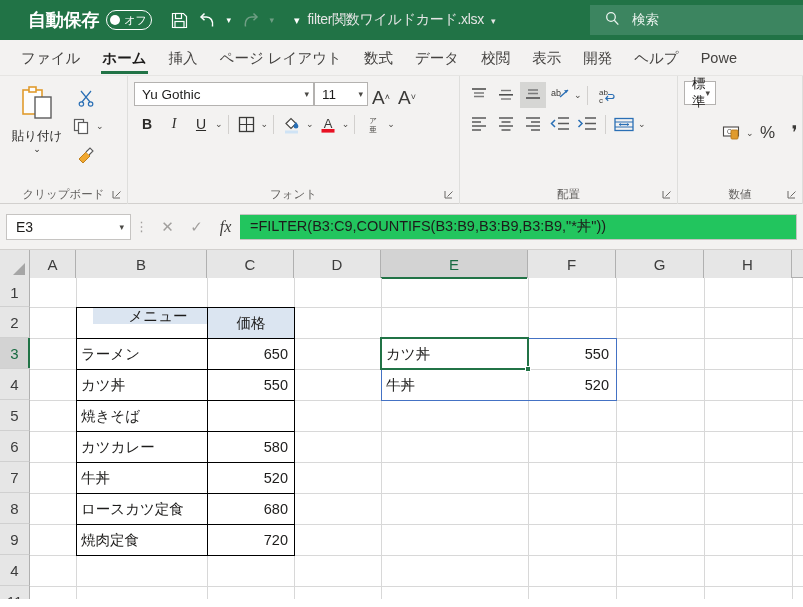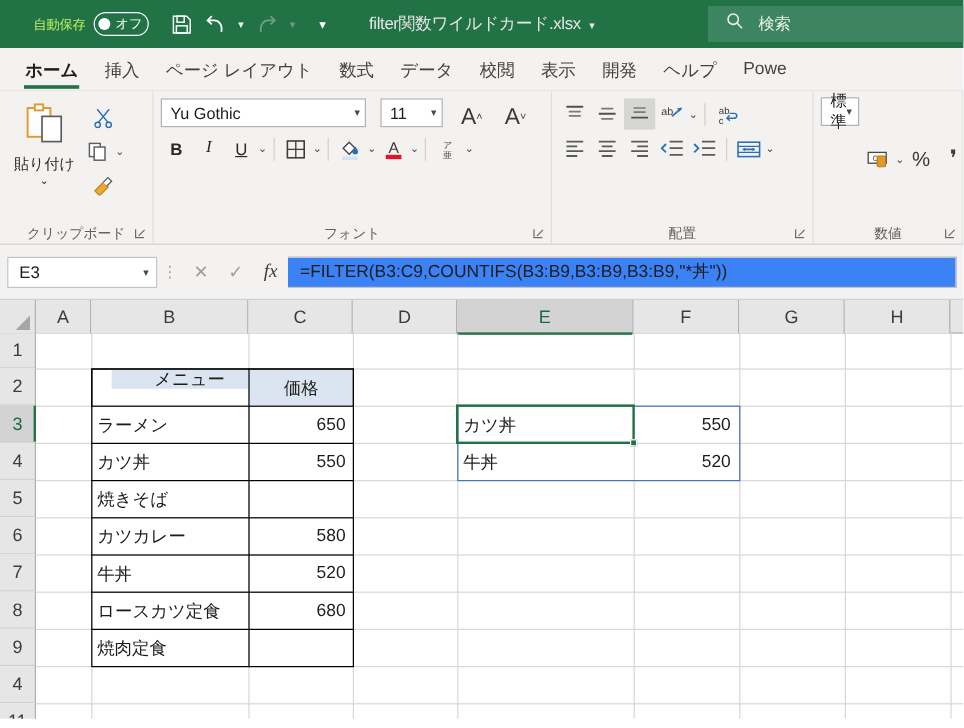--- a/index.html
+++ b/index.html
@@ -19,23 +19,24 @@
     display: flex;
     align-items: center;
     color: #ffffff;
   }
   .autosave-wrap {
     display: flex; align-items: center;
     margin-left: 28px;
     gap: 7px;
   }
   .autosave-label {
-    font-size: 11px;
-    color: #bef264;
+    font-size: 18px;
+    color: #ffffff;
     letter-spacing: -0.2px;
+    font-weight: bold;
   }
   .toggle {
     width: 46px; height: 20px;
     border: 1.6px solid #ffffff;
     border-radius: 10px;
     display: flex; align-items: center;
     padding: 0 3px;
     gap: 4px;
   }
   .toggle .knob {
@@ -146,21 +147,21 @@
   .clip-paste .lbl { font-size: 12.5px; color: #2b2a28; margin-top: 1px; }
   .clip-paste .cv { font-size: 9px; color: #2b2a28; line-height: 8px; }
   .clip-side {
     display: flex; flex-direction: column;
     align-items: center; gap: 2px; padding-top: 4px;
   }
   .clip-row { display: flex; align-items: center; gap: 2px; }
 
   
   .fontgrp-body { flex-direction: column; gap: 4px; width: 320px; }
-  .fg-row1 { display: flex; align-items: center; gap: 12px; }
+  .fg-row1 { display: flex; align-items: center; gap: 0; }
   .fontname {
     width: 180px; height: 24px;
     background: #ffffff; border: 1px solid #b4b2b0;
     display: flex; align-items: center;
     padding: 0 4px 0 7px;
     font-size: 13.5px; color: #1d1c1b;
     justify-content: space-between;
   }
   .fontsize {
     width: 54px; height: 24px;
@@ -221,21 +222,21 @@
   }
   .fbtns { display: flex; align-items: center; gap: 0px; }
   .fbtn {
     width: 29px; height: 26px;
     display: flex; align-items: center; justify-content: center;
     font-size: 15px; color: #a19f9d;
   }
   .fbtn.fx { color: #3b3a38; font-style: italic; font-family: "Liberation Serif", serif; font-size: 16px; }
   .fcontent {
     flex: 1; height: 26px;
-    background: #3b82f6; border: 1px solid #c6c4c2;
+    background: #22c55e; border: 1px solid #c6c4c2;
     border-left: none;
     display: flex; align-items: center;
     padding-left: 10px;
     font-size: 14.5px; color: #1d1c1b;
     overflow: hidden; white-space: nowrap;
   }
 
   
   .grid-wrap {
     position: relative;
@@ -390,20 +391,21 @@
       <svg width="15" height="15" viewBox="0 0 15 15">
           <circle cx="6" cy="6" r="4.3" fill="none" stroke="#eaf3ee" stroke-width="1.3"></circle>
           <path d="M9.3 9.3l4 4.3" stroke="#eaf3ee" stroke-width="1.3" fill="none"></path>
         </svg>
     </span>
     <span class="ph">検索</span>
   </div>
 </div>
 
 <div class="ribbon-tabs">
+  <div class="rtab">ファイル</div>
   <div class="rtab active">ホーム</div>
   <div class="rtab">挿入</div>
   <div class="rtab">ページ レイアウト</div>
   <div class="rtab">数式</div>
   <div class="rtab">データ</div>
   <div class="rtab">校閲</div>
   <div class="rtab">表示</div>
   <div class="rtab">開発</div>
   <div class="rtab">ヘルプ</div>
   <div class="rtab">Powe</div>
@@ -746,20 +748,21 @@
     <div class="cell" style="left:47px;top:154px;width:130px;height:30px;">カツカレー</div>
     <div class="cell right" style="left:178px;top:154px;width:86px;height:30px;">580</div>
 
     <div class="cell" style="left:47px;top:185px;width:130px;height:30px;">牛丼</div>
     <div class="cell right" style="left:178px;top:185px;width:86px;height:30px;">520</div>
 
     <div class="cell" style="left:47px;top:216px;width:130px;height:30px;">ロースカツ定食</div>
     <div class="cell right" style="left:178px;top:216px;width:86px;height:30px;">680</div>
 
     <div class="cell" style="left:47px;top:247px;width:130px;height:30px;">焼肉定食</div>
+    <div class="cell right" style="left:178px;top:247px;width:86px;height:30px;">720</div>
 
     <div class="bx" style="left:46px;top:29px;width:219px;height:249px;"></div>
     <div class="bx" style="left:46px;top:29px;width:219px;height:32px;border-width:1px;"></div>
     <div class="bx" style="left:177px;top:29px;width:1px;height:249px;border-width:0;border-left:1px solid #000;"></div>
     <div class="bx" style="left:46px;top:91px;width:219px;height:0;border-width:0;border-top:1px solid #000;"></div>
     <div class="bx" style="left:46px;top:122px;width:219px;height:0;border-width:0;border-top:1px solid #000;"></div>
     <div class="bx" style="left:46px;top:153px;width:219px;height:0;border-width:0;border-top:1px solid #000;"></div>
     <div class="bx" style="left:46px;top:184px;width:219px;height:0;border-width:0;border-top:1px solid #000;"></div>
     <div class="bx" style="left:46px;top:215px;width:219px;height:0;border-width:0;border-top:1px solid #000;"></div>
     <div class="bx" style="left:46px;top:246px;width:219px;height:0;border-width:0;border-top:1px solid #000;"></div>

